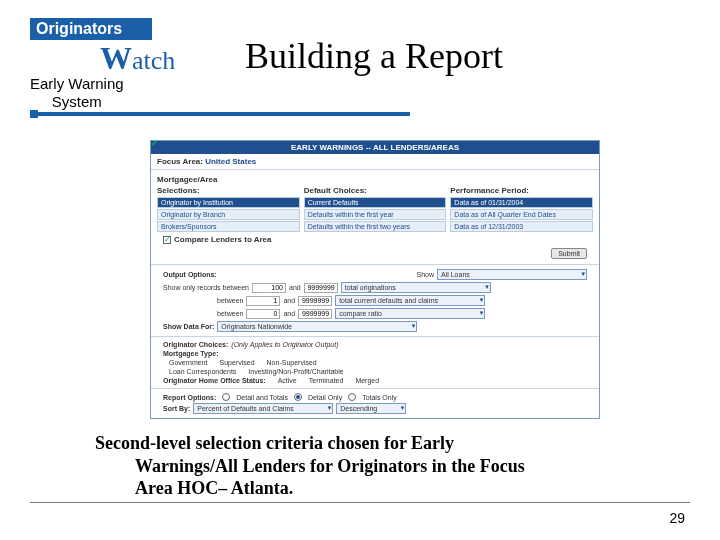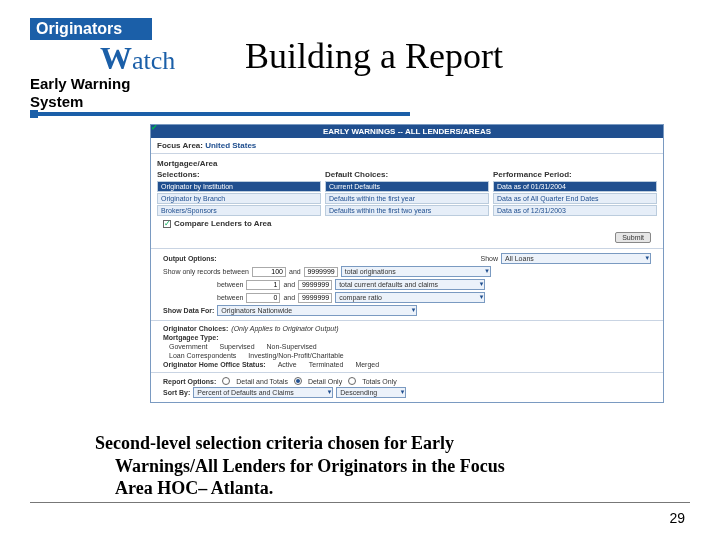--- a/index.html
+++ b/index.html
@@ -35,24 +35,25 @@
     left: 70px;
     color: #1b5fa8;
     font-size: 26px;
     font-family: Georgia, serif;
   }
   .logo-watch .w { font-size: 32px; font-weight: bold; }
   .subtitle {
     position: absolute;
     left: 30px;
     top: 75px;
-    font-weight: bold;
+    font-weight: normal;
     font-size: 15px;
     color: #000;
     line-height: 1.2;
+    text-align: center;
   }
   .title {
     position: absolute;
     top: 35px;
     left: 245px;
     font-family: "Times New Roman", serif;
     font-size: 36px;
     color: #000;
   }
   .rule {
@@ -69,22 +70,22 @@
     top: 110px;
     width: 8px;
     height: 8px;
     background: #1b5fa8;
   }
 
   
   .panel {
     position: absolute;
     left: 150px;
-    top: 124px;
-    width: 514px;
+    top: 140px;
+    width: 450px;
     font-size: 8px;
     border: 1px solid #7a9ac1;
     background: #fff;
     color: #333;
   }
   .panel-header {
     background: #204f8f;
     color: #fff;
     text-align: center;
     font-weight: bold;
@@ -166,21 +167,21 @@
     position: absolute;
     left: 95px;
     top: 432px;
     width: 560px;
     font-family: Liberation Serif, serif;
     font-size: 18px;
     font-weight: bold;
     line-height: 1.25;
     color: #000;
   }
-  .caption-indent { margin-left: 20px; display:block; }
+  .caption-indent { margin-left: 40px; display:block; }
   .footer-rule {
     position: absolute;
     left: 30px;
     right: 30px;
     top: 502px;
     height: 1px;
     background: #777;
   }
   .pagenum {
     position: absolute;

